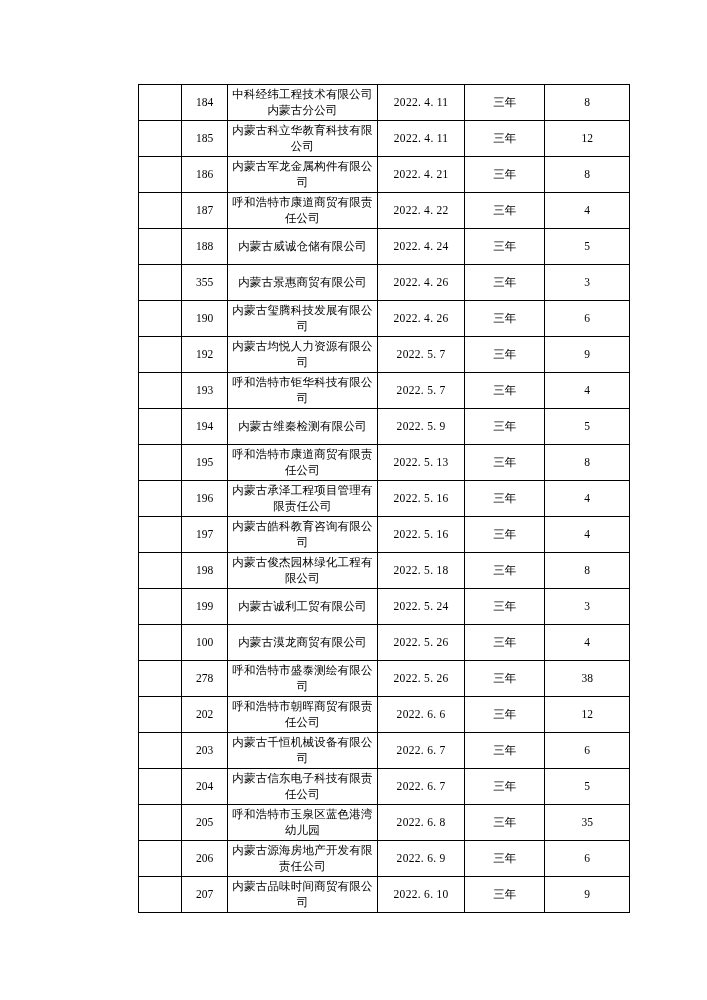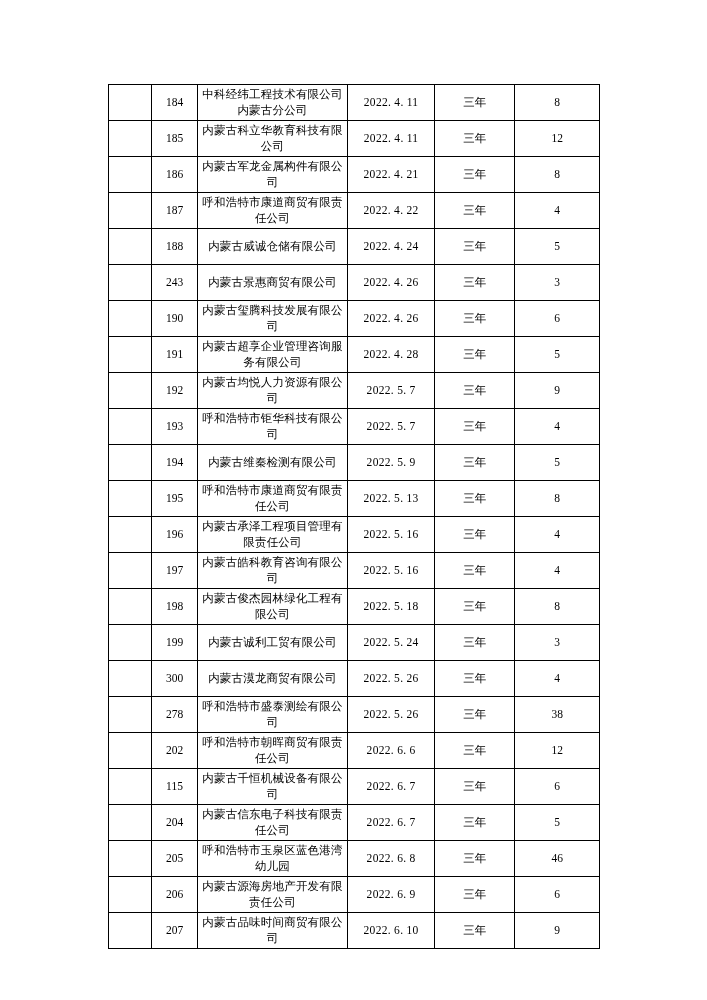--- a/index.html
+++ b/index.html
@@ -23,20 +23,21 @@
   .table-wrap {
     position: absolute;
     left: 108px;
     top: 84px;
     width: 492px;
   }
   table.doc-table {
     border-collapse: collapse;
     width: 492px;
     table-layout: fixed;
+    margin-left: 30px;
   }
   table.doc-table td {
     border: 1px solid #000000;
     padding: 2px 2px;
     text-align: center;
     vertical-align: middle;
     font-size: 11.5px;
     line-height: 1.32;
     font-family: "Liberation Serif", "DejaVu Serif", serif;
     height: 36px;
@@ -100,44 +101,36 @@
         <tr>
           <td class="col-gutter"></td>
           <td class="col-idx">188</td>
           <td class="col-name">内蒙古威诚仓储有限公司</td>
           <td class="col-date">2022. 4. 24</td>
           <td class="col-term">三年</td>
           <td class="col-num">5</td>
         </tr>
         <tr>
           <td class="col-gutter"></td>
-          <td class="col-idx">243</td>
+          <td class="col-idx">355</td>
           <td class="col-name">内蒙古景惠商贸有限公司</td>
           <td class="col-date">2022. 4. 26</td>
           <td class="col-term">三年</td>
           <td class="col-num">3</td>
         </tr>
         <tr>
           <td class="col-gutter"></td>
           <td class="col-idx">190</td>
           <td class="col-name">内蒙古玺腾科技发展有限公司</td>
           <td class="col-date">2022. 4. 26</td>
           <td class="col-term">三年</td>
           <td class="col-num">6</td>
         </tr>
         <tr>
           <td class="col-gutter"></td>
-          <td class="col-idx">191</td>
-          <td class="col-name">内蒙古超享企业管理咨询服务有限公司</td>
-          <td class="col-date">2022. 4. 28</td>
-          <td class="col-term">三年</td>
-          <td class="col-num">5</td>
-        </tr>
-        <tr>
-          <td class="col-gutter"></td>
           <td class="col-idx">192</td>
           <td class="col-name">内蒙古均悦人力资源有限公司</td>
           <td class="col-date">2022. 5. 7</td>
           <td class="col-term">三年</td>
           <td class="col-num">9</td>
         </tr>
         <tr>
           <td class="col-gutter"></td>
           <td class="col-idx">193</td>
           <td class="col-name">呼和浩特市钜华科技有限公司</td>
@@ -188,21 +181,21 @@
         <tr>
           <td class="col-gutter"></td>
           <td class="col-idx">199</td>
           <td class="col-name">内蒙古诚利工贸有限公司</td>
           <td class="col-date">2022. 5. 24</td>
           <td class="col-term">三年</td>
           <td class="col-num">3</td>
         </tr>
         <tr>
           <td class="col-gutter"></td>
-          <td class="col-idx">300</td>
+          <td class="col-idx">100</td>
           <td class="col-name">内蒙古漠龙商贸有限公司</td>
           <td class="col-date">2022. 5. 26</td>
           <td class="col-term">三年</td>
           <td class="col-num">4</td>
         </tr>
         <tr>
           <td class="col-gutter"></td>
           <td class="col-idx">278</td>
           <td class="col-name">呼和浩特市盛泰测绘有限公司</td>
           <td class="col-date">2022. 5. 26</td>
@@ -212,41 +205,41 @@
         <tr>
           <td class="col-gutter"></td>
           <td class="col-idx">202</td>
           <td class="col-name">呼和浩特市朝晖商贸有限责任公司</td>
           <td class="col-date">2022. 6. 6</td>
           <td class="col-term">三年</td>
           <td class="col-num">12</td>
         </tr>
         <tr>
           <td class="col-gutter"></td>
-          <td class="col-idx">115</td>
+          <td class="col-idx">203</td>
           <td class="col-name">内蒙古千恒机械设备有限公司</td>
           <td class="col-date">2022. 6. 7</td>
           <td class="col-term">三年</td>
           <td class="col-num">6</td>
         </tr>
         <tr>
           <td class="col-gutter"></td>
           <td class="col-idx">204</td>
           <td class="col-name">内蒙古信东电子科技有限责任公司</td>
           <td class="col-date">2022. 6. 7</td>
           <td class="col-term">三年</td>
           <td class="col-num">5</td>
         </tr>
         <tr>
           <td class="col-gutter"></td>
           <td class="col-idx">205</td>
           <td class="col-name">呼和浩特市玉泉区蓝色港湾幼儿园</td>
           <td class="col-date">2022. 6. 8</td>
           <td class="col-term">三年</td>
-          <td class="col-num">46</td>
+          <td class="col-num">35</td>
         </tr>
         <tr>
           <td class="col-gutter"></td>
           <td class="col-idx">206</td>
           <td class="col-name">内蒙古源海房地产开发有限责任公司</td>
           <td class="col-date">2022. 6. 9</td>
           <td class="col-term">三年</td>
           <td class="col-num">6</td>
         </tr>
         <tr>

